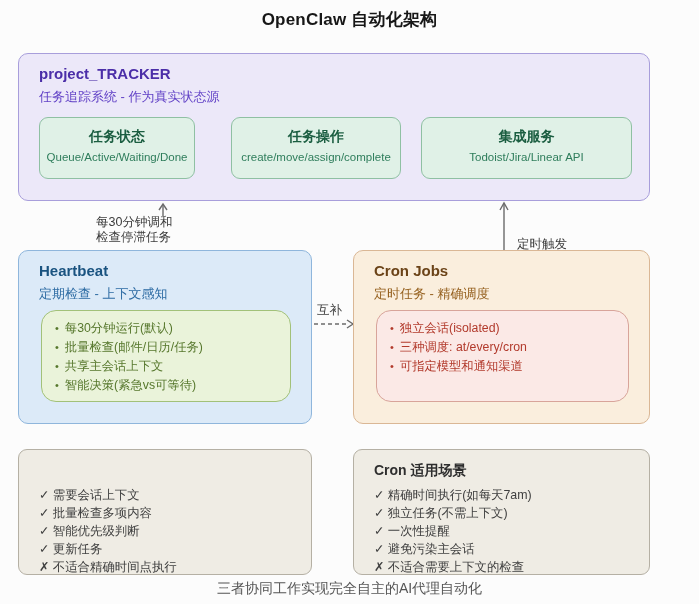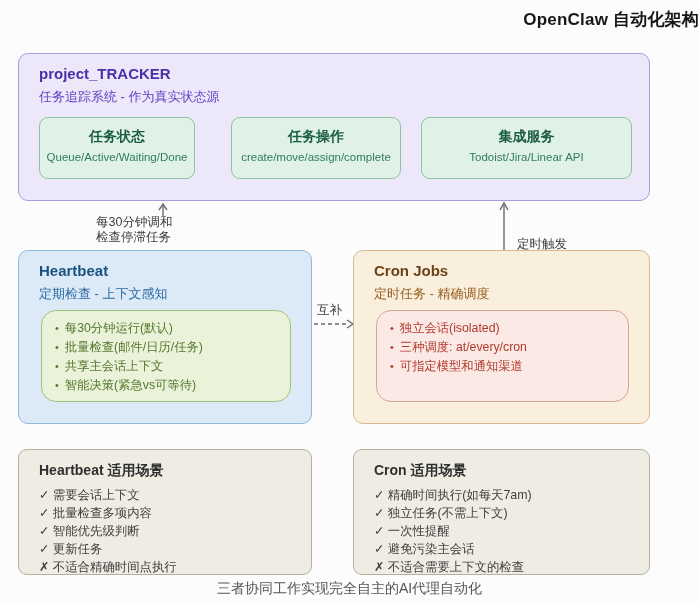--- a/index.html
+++ b/index.html
@@ -2,21 +2,21 @@
 <html><head>
 <meta charset="utf-8">
 <style>
   html,body { margin:0; padding:0; background:#ffffff; }
   #canvas {
     position:relative; width:699px; height:604px; background:#fcfcfc;
     font-family:"Liberation Sans","DejaVu Sans",sans-serif; overflow:hidden;
   }
   .abs { position:absolute; }
   .diagram-title {
-    position:absolute; top:8px; left:0; width:699px; text-align:right;
+    position:absolute; top:8px; left:0; width:699px; text-align:center;
     font-size:17px; font-weight:bold; color:#171717; letter-spacing:.2px;
   }
   
   .tracker {
     position:absolute; left:18px; top:53px; width:632px; height:148px;
     background:#ece8f9; border:1px solid #a89edb; border-radius:10px; box-sizing:border-box;
   }
   .tracker-title { position:absolute; left:20px; top:11px; font-size:15px; font-weight:bold; color:#4b2ea8; }
   .tracker-sub   { position:absolute; left:20px; top:34px; font-size:13px; color:#6141c6; }
   .module {
@@ -129,21 +129,20 @@
     <div class="card-title">Cron Jobs</div>
     <div class="card-sub">定时任务 - 精确调度</div>
     <div class="feature-list">
       <div class="li">独立会话(isolated)</div>
       <div class="li">三种调度: at/every/cron</div>
       <div class="li">可指定模型和通知渠道</div>
     </div>
   </div>
 
   <div class="scenario left">
-    <div class="scenario-title">Heartbeat 适用场景</div>
     <div class="scenario-items">
       <div class="li">✓ 需要会话上下文</div>
       <div class="li">✓ 批量检查多项内容</div>
       <div class="li">✓ 智能优先级判断</div>
       <div class="li">✓ 更新任务</div>
       <div class="li">✗ 不适合精确时间点执行</div>
     </div>
   </div>
 
   <div class="scenario right">

